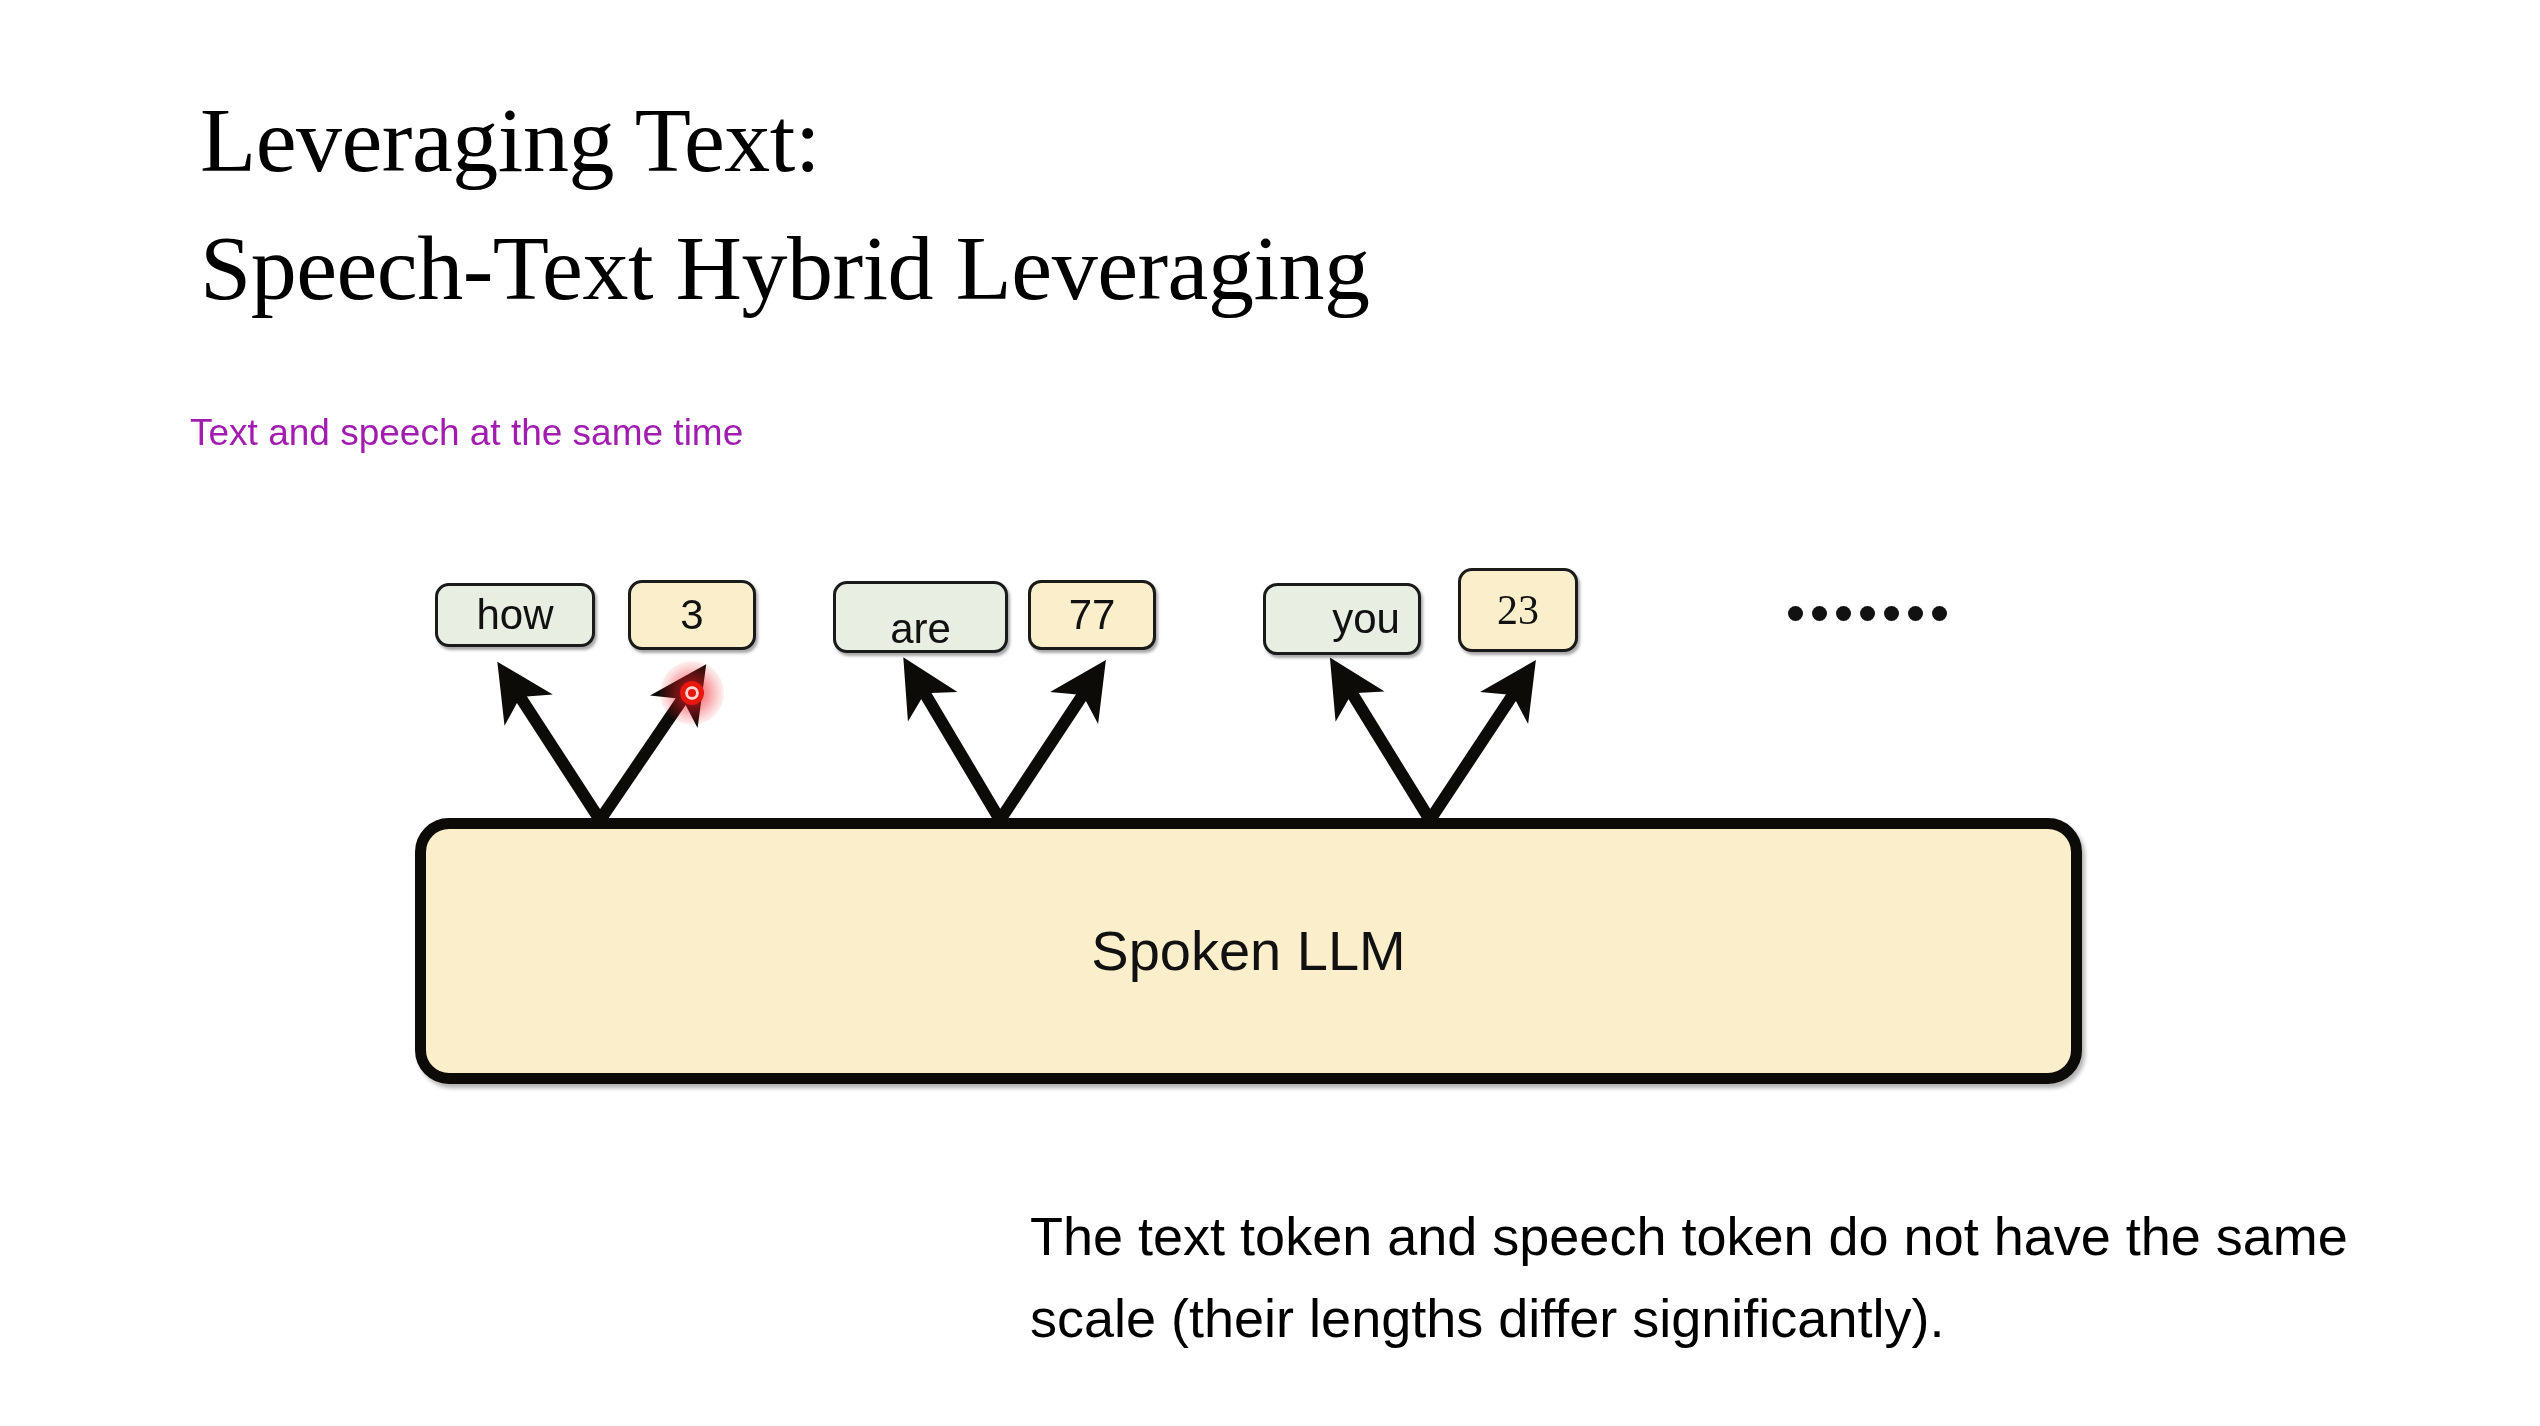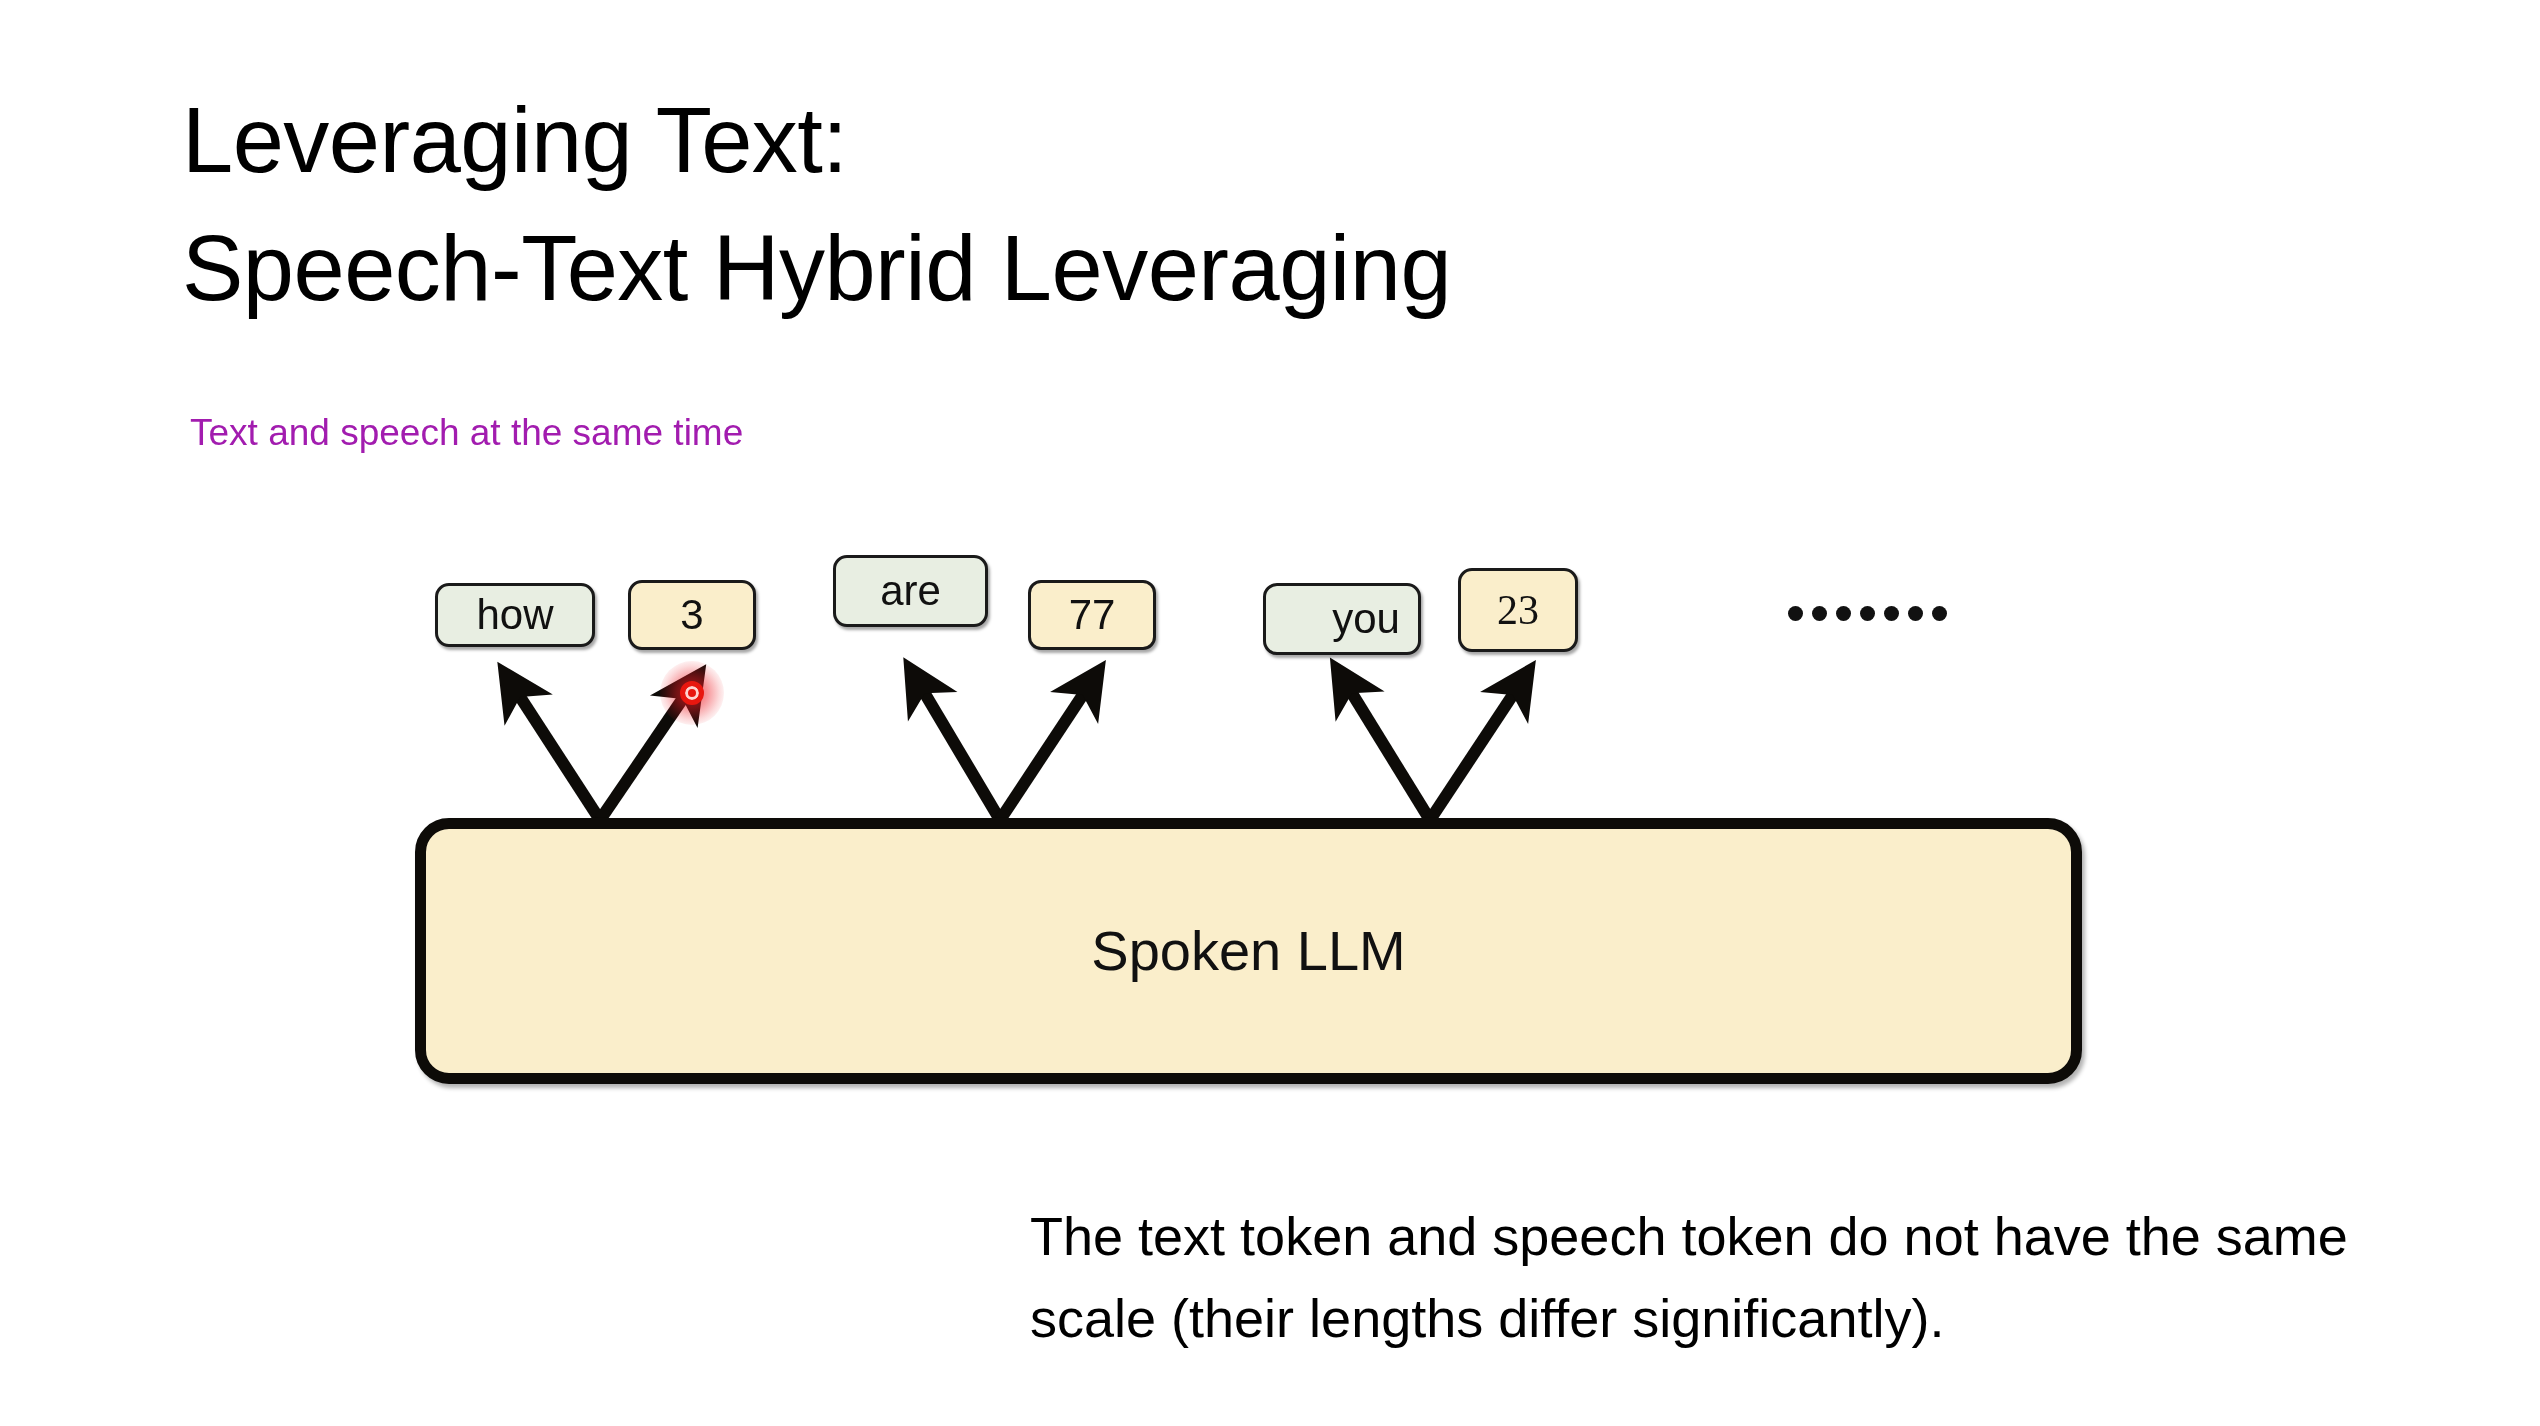--- a/index.html
+++ b/index.html
@@ -17,23 +17,24 @@
     position: relative;
     width: 2540px;
     height: 1426px;
     background: #ffffff;
     overflow: hidden;
   }
 
   
   #title-block {
     position: absolute;
-    left: 182px;
+    left: 200px;
     top: 76px;
     width: 2000px;
+    font-family: Liberation Serif, serif;
   }
   .title-line {
     font-size: 92px;
     line-height: 128px;
     font-weight: 400;
     letter-spacing: -0.5px;
     color: #000000;
     white-space: nowrap;
   }
 
@@ -186,21 +187,21 @@
       </g>
   </svg>
 
   <div id="token-layer">
       <div class="token-box text-token" style="left: 435px; top: 583px; width: 160px; height: 64px;">
         <span>how</span>
       </div>
       <div class="token-box speech-token" style="left: 628px; top: 580px; width: 128px; height: 70px;">
         <span>3</span>
       </div>
-      <div class="token-box text-token" style="left: 833px; top: 555px; width: 155px; height: 72px;">
+      <div class="token-box text-token" style="left: 833px; top: 581px; width: 175px; height: 72px; align-items: flex-end;">
         <span>are</span>
       </div>
       <div class="token-box speech-token" style="left: 1028px; top: 580px; width: 128px; height: 70px; border-radius: 13px;">
         <span>77</span>
       </div>
       <div class="token-box text-token" style="left: 1263px; top: 583px; width: 158px; height: 72px; padding-left: 48px;">
         <span>you</span>
       </div>
       <div class="token-box speech-token" style="left: 1458px; top: 568px; width: 120px; height: 84px; font-family: Liberation Serif, serif;">
         <span>23</span>

